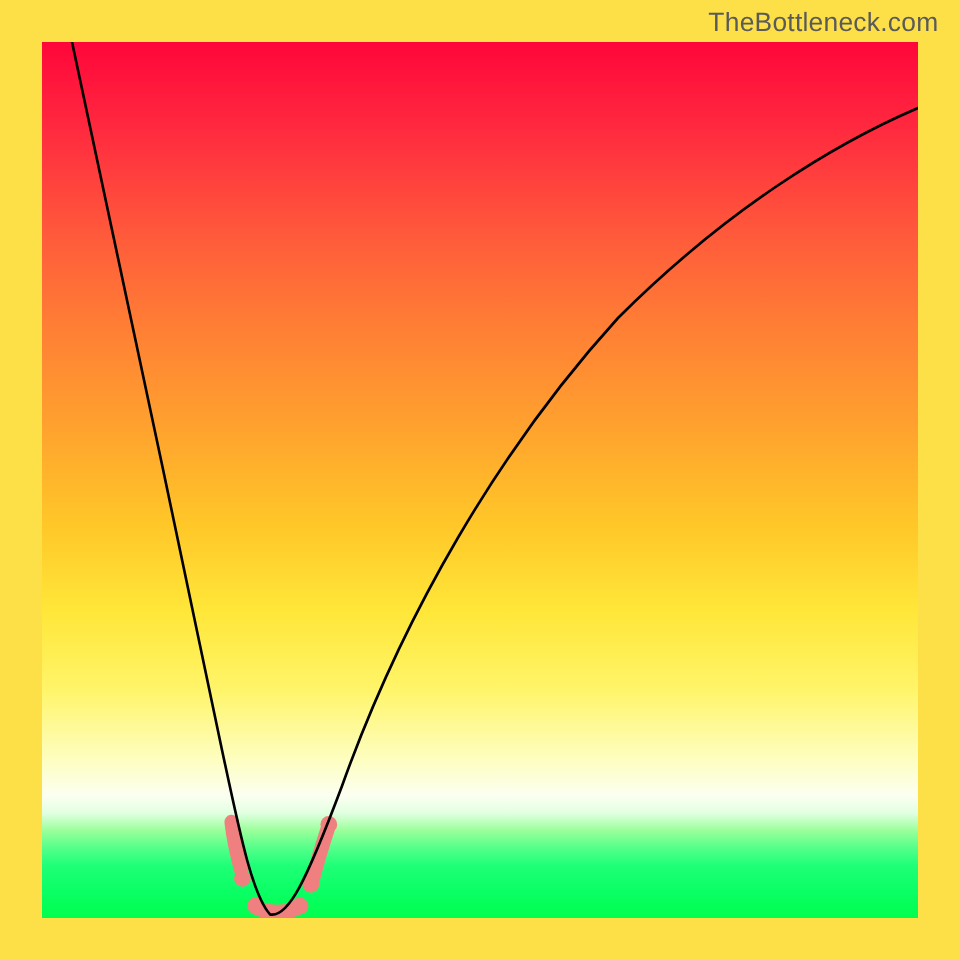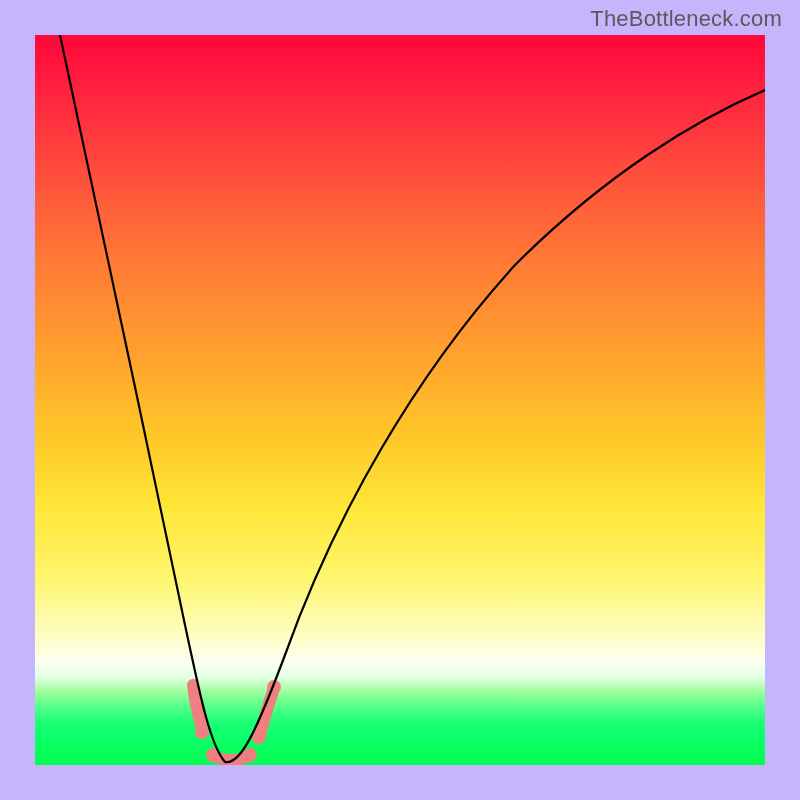--- a/index.html
+++ b/index.html
@@ -10,21 +10,21 @@
     overflow: hidden;
     background: #000;
     font-family: Arial, Helvetica, sans-serif;
   }
   .frame {
     position: absolute;
     left: 0;
     top: 0;
     width: 800px;
     height: 800px;
-    background: #c4b5fd;
+    background: #fde047;
   }
   .plot-area {
     position: absolute;
     left: 35px;
     top: 35px;
     width: 730px;
     height: 730px;
     overflow: hidden;
   }
   .gradient-bg {

